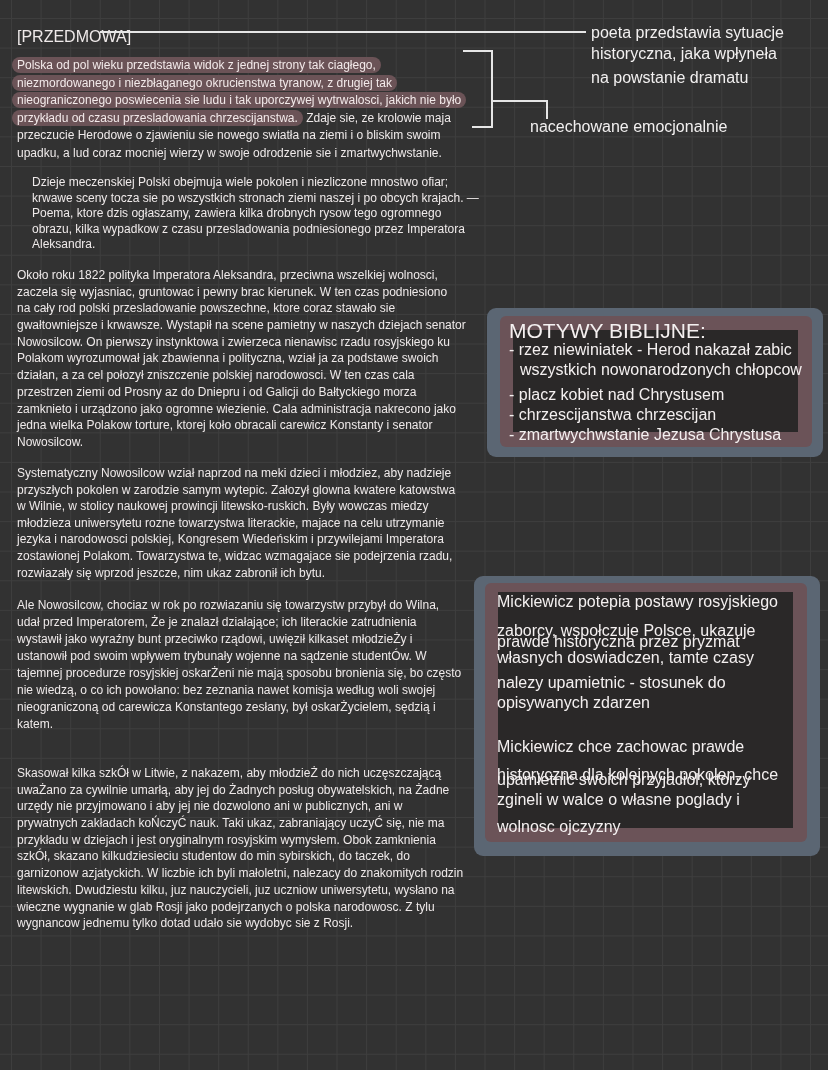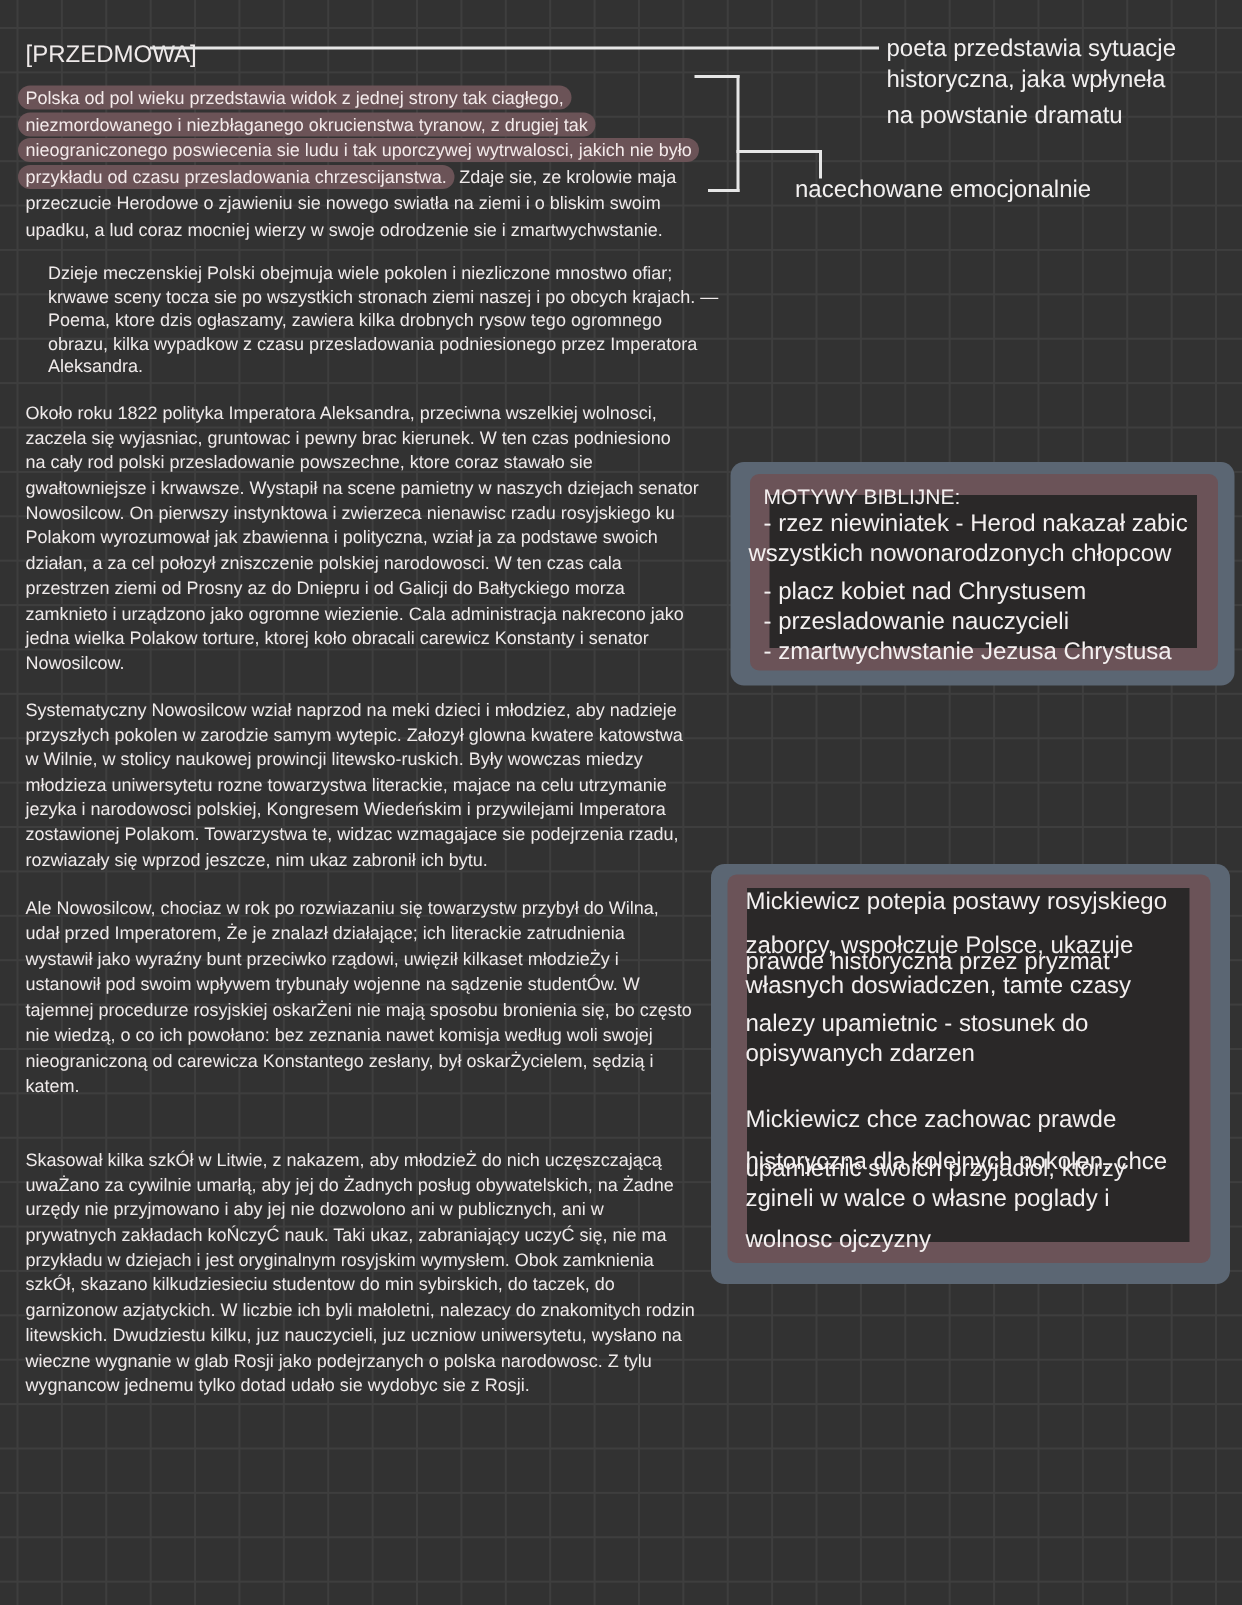--- a/index.html
+++ b/index.html
@@ -146,25 +146,25 @@
   <div class="ln">garnizonow azjatyckich. W liczbie ich byli małoletni, nalezacy do znakomitych rodzin</div>
   <div class="ln">litewskich. Dwudziestu kilku, juz nauczycieli, juz uczniow uniwersytetu, wysłano na</div>
   <div class="ln">wieczne wygnanie w glab Rosji jako podejrzanych o polska narodowosc. Z tylu</div>
   <div class="ln">wygnancow jednemu tylko dotad udało sie wydobyc sie z Rosji.</div>
 </div>
 
 <div>
   <div class="box-outer" style="left:487px; top:308px; width:336px; height:149px;"></div>
   <div class="box-mauve" style="left:500px; top:316px; width:312px; height:131px;"></div>
   <div class="box-inner" style="left:513px; top:330px; width:285px; height:102px;"></div>
-  <div class="box-line" style="left:509px; top:321px; font-size:14px;">MOTYWY BIBLIJNE:</div>
+  <div class="box-line" style="left:509px; top:321px; font-size:21px;">MOTYWY BIBLIJNE:</div>
   <div class="box-line" style="left:509px; top:340px;">- rzez niewiniatek - Herod nakazał zabic</div>
-  <div class="box-line" style="left:499px; top:360px;text-align:center;">wszystkich nowonarodzonych chłopcow</div>
+  <div class="box-line" style="left:520px; top:360px;text-align:center;">wszystkich nowonarodzonych chłopcow</div>
   <div class="box-line" style="left:509px; top:385px;">- placz kobiet nad Chrystusem</div>
-  <div class="box-line" style="left:509px; top:405px;">- przesladowanie nauczycieli</div>
+  <div class="box-line" style="left:509px; top:405px;">- chrzescijanstwa chrzescijan</div>
   <div class="box-line" style="left:509px; top:425px;">- zmartwychwstanie Jezusa Chrystusa</div>
 </div>
 
 <div>
   <div class="box-outer" style="left:474px; top:576px; width:346px; height:280px;"></div>
   <div class="box-mauve" style="left:485px; top:583px; width:322px; height:259px;"></div>
   <div class="box-inner" style="left:498px; top:592px; width:295px; height:236px;"></div>
   <div class="box-line" style="left:497px; top:592px;">Mickiewicz potepia postawy rosyjskiego</div>
   <div class="box-line" style="left:497px; top:607px;margin-top:14px;">zaborcy, wspołczuje Polsce, ukazuje</div>
   <div class="box-line" style="left:497px; top:632px;">prawde historyczna przez pryzmat</div>

